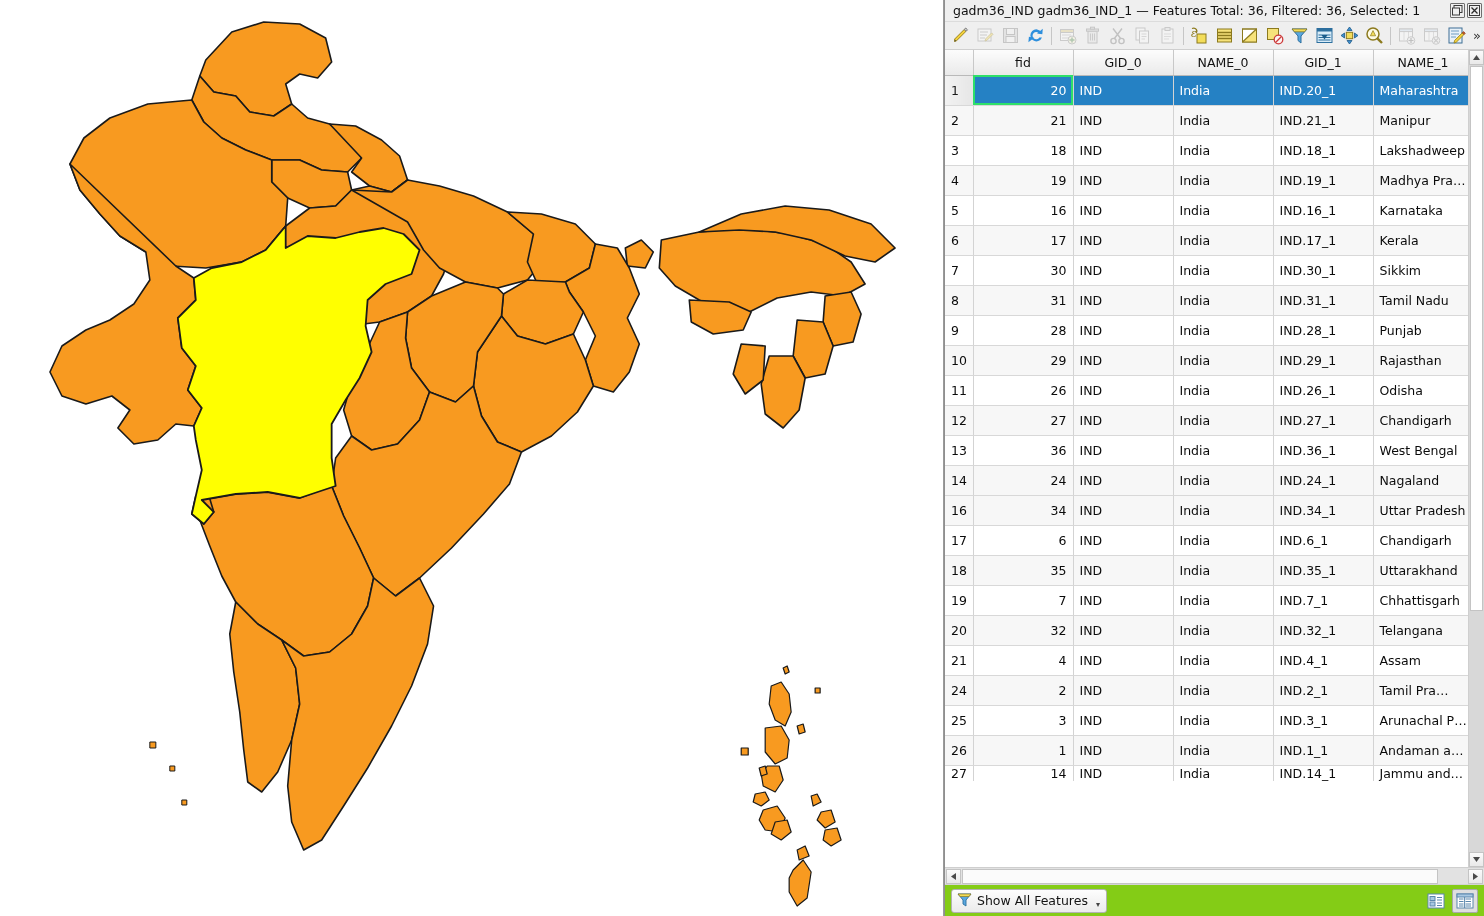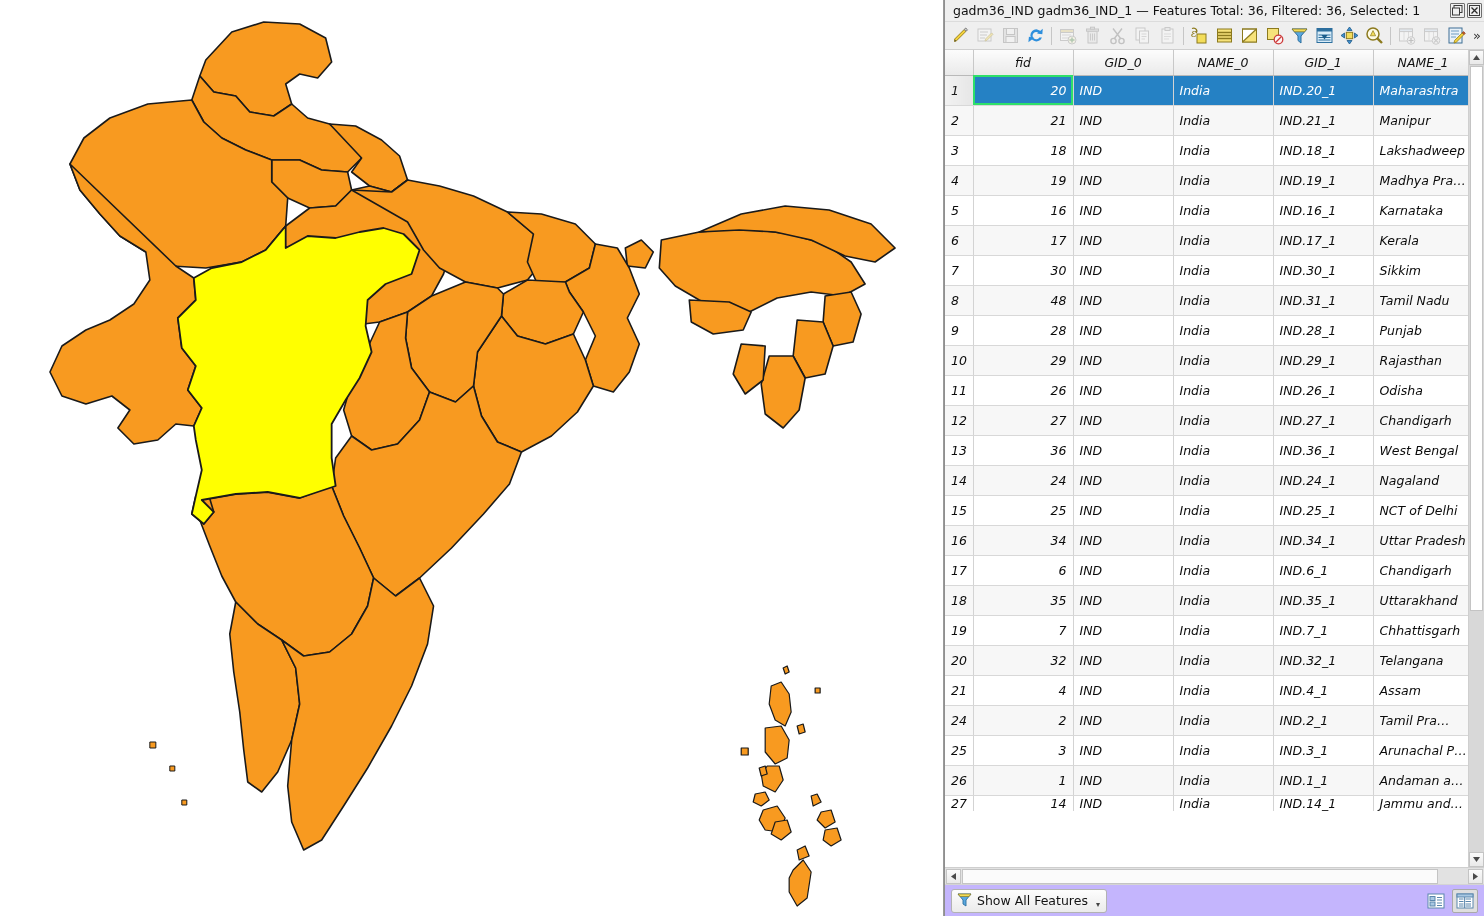--- a/index.html
+++ b/index.html
@@ -86,21 +86,20 @@
     overflow: hidden;
   }
   #table-scroller { flex: 1 1 auto; display: flex; overflow: hidden; position: relative; }
   #table-body-area { flex: 1 1 auto; overflow: hidden; position: relative; }
 
   table.attr {
     border-collapse: collapse;
     table-layout: fixed;
     width: 520px;
     font-size: 12.5px;
-    font-style: italic;
   }
   table.attr th, table.attr td {
     height: 30px;
     padding: 0 6px;
     border-right: 1px solid #d3d3d3;
     border-bottom: 1px solid #d8d8d8;
     white-space: nowrap;
     overflow: hidden;
     color: #0b0b0b;
   }
@@ -178,21 +177,21 @@
   .sb-arrow-h.right { right: 1px; }
   .sb-thumb-h {
     position: absolute; top: 1px; height: 15px;
     background: #fbfbfb;
     border: 1px solid #c4c4c4;
   }
 
   
   #dock-status {
     height: 32px; flex: 0 0 32px;
-    background: #c4b5fd;
+    background: #84cc16;
     display: flex; align-items: center;
     padding: 9px 6px;
     border-top: 1px solid #d4d4d4;
   }
   #filter-btn {
     height: 24px;
     display: flex; align-items: center; gap: 5px;
     padding: 0 6px 0 5px;
     background: linear-gradient(#fdfdfd,#ebebeb);
     border: 1px solid #b2b2b2;
@@ -574,21 +573,21 @@
                 <tr class="norm">
                   <td class="rowhdr">7</td>
                   <td class="num">30</td>
                   <td>IND</td>
                   <td>India</td>
                   <td>IND.30_1</td>
                   <td>Sikkim</td>
                 </tr>
                 <tr class="alt">
                   <td class="rowhdr">8</td>
-                  <td class="num">48</td>
+                  <td class="num">31</td>
                   <td>IND</td>
                   <td>India</td>
                   <td>IND.31_1</td>
                   <td>Tamil Nadu</td>
                 </tr>
                 <tr class="norm">
                   <td class="rowhdr">9</td>
                   <td class="num">28</td>
                   <td>IND</td>
                   <td>India</td>
@@ -627,28 +626,20 @@
                   <td>IND.36_1</td>
                   <td>West Bengal</td>
                 </tr>
                 <tr class="alt">
                   <td class="rowhdr">14</td>
                   <td class="num">24</td>
                   <td>IND</td>
                   <td>India</td>
                   <td>IND.24_1</td>
                   <td>Nagaland</td>
-                </tr>
-                <tr class="norm">
-                  <td class="rowhdr">15</td>
-                  <td class="num">25</td>
-                  <td>IND</td>
-                  <td>India</td>
-                  <td>IND.25_1</td>
-                  <td>NCT of Delhi</td>
                 </tr>
                 <tr class="alt">
                   <td class="rowhdr">16</td>
                   <td class="num">34</td>
                   <td>IND</td>
                   <td>India</td>
                   <td>IND.34_1</td>
                   <td>Uttar Pradesh</td>
                 </tr>
                 <tr class="norm">

